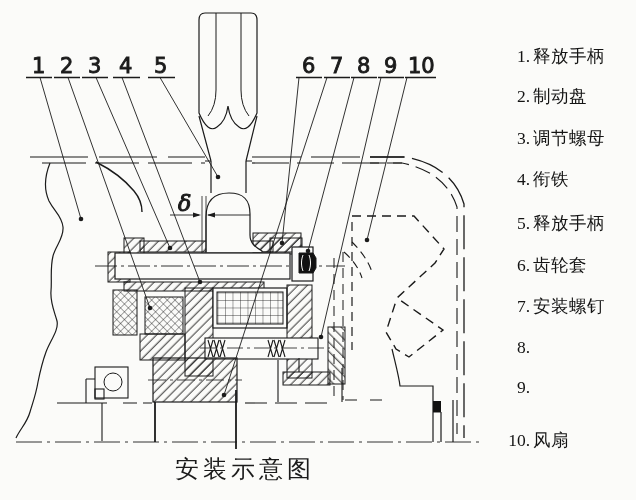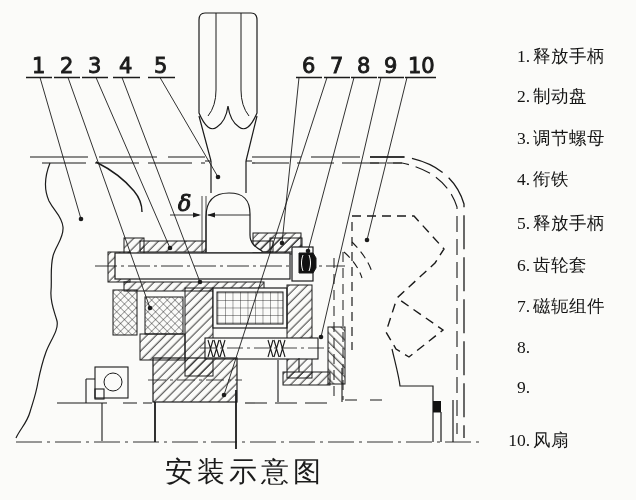--- a/index.html
+++ b/index.html
@@ -17,21 +17,21 @@
   }
   .legend-item{
     position:absolute;left:0;width:139px;
     display:flex;align-items:baseline;
     font-size:17.5px;line-height:21px;color:#141414;
   }
   .legend-num{display:inline-block;width:33px;text-align:right;flex:0 0 33px;}
   .legend-label{display:inline-block;margin-left:3px;letter-spacing:0.5px;}
   .caption{
     position:absolute;left:115px;top:453px;width:260px;
-    text-align:center;font-size:28px;letter-spacing:4px;color:#1b1b1b;
+    text-align:center;font-size:24px;letter-spacing:4px;color:#1b1b1b;
   }
   svg text.callout{
     font-family:"DejaVu Sans","Liberation Sans",sans-serif;
     font-size:21px;fill:#1b1b1b;
   }
   svg text.delta{
     font-family:"DejaVu Serif","Liberation Serif",serif;
     font-size:22px;font-style:italic;fill:#1b1b1b;
   }
 </style>
@@ -208,21 +208,21 @@
     <div class="legend-item" style="top:213px">
         <span class="legend-num">5.</span>
         <span class="legend-label">释放手柄</span>
       </div>
     <div class="legend-item" style="top:255px">
         <span class="legend-num">6.</span>
         <span class="legend-label">齿轮套</span>
       </div>
     <div class="legend-item" style="top:296px">
         <span class="legend-num">7.</span>
-        <span class="legend-label">磁轭组件</span>
+        <span class="legend-label">安装螺钉</span>
       </div>
     <div class="legend-item" style="top:337px">
         <span class="legend-num">8.</span>
       </div>
     <div class="legend-item" style="top:377px">
         <span class="legend-num">9.</span>
       </div>
     <div class="legend-item" style="top:430px">
         <span class="legend-num">10.</span>
         <span class="legend-label">风扇</span>

